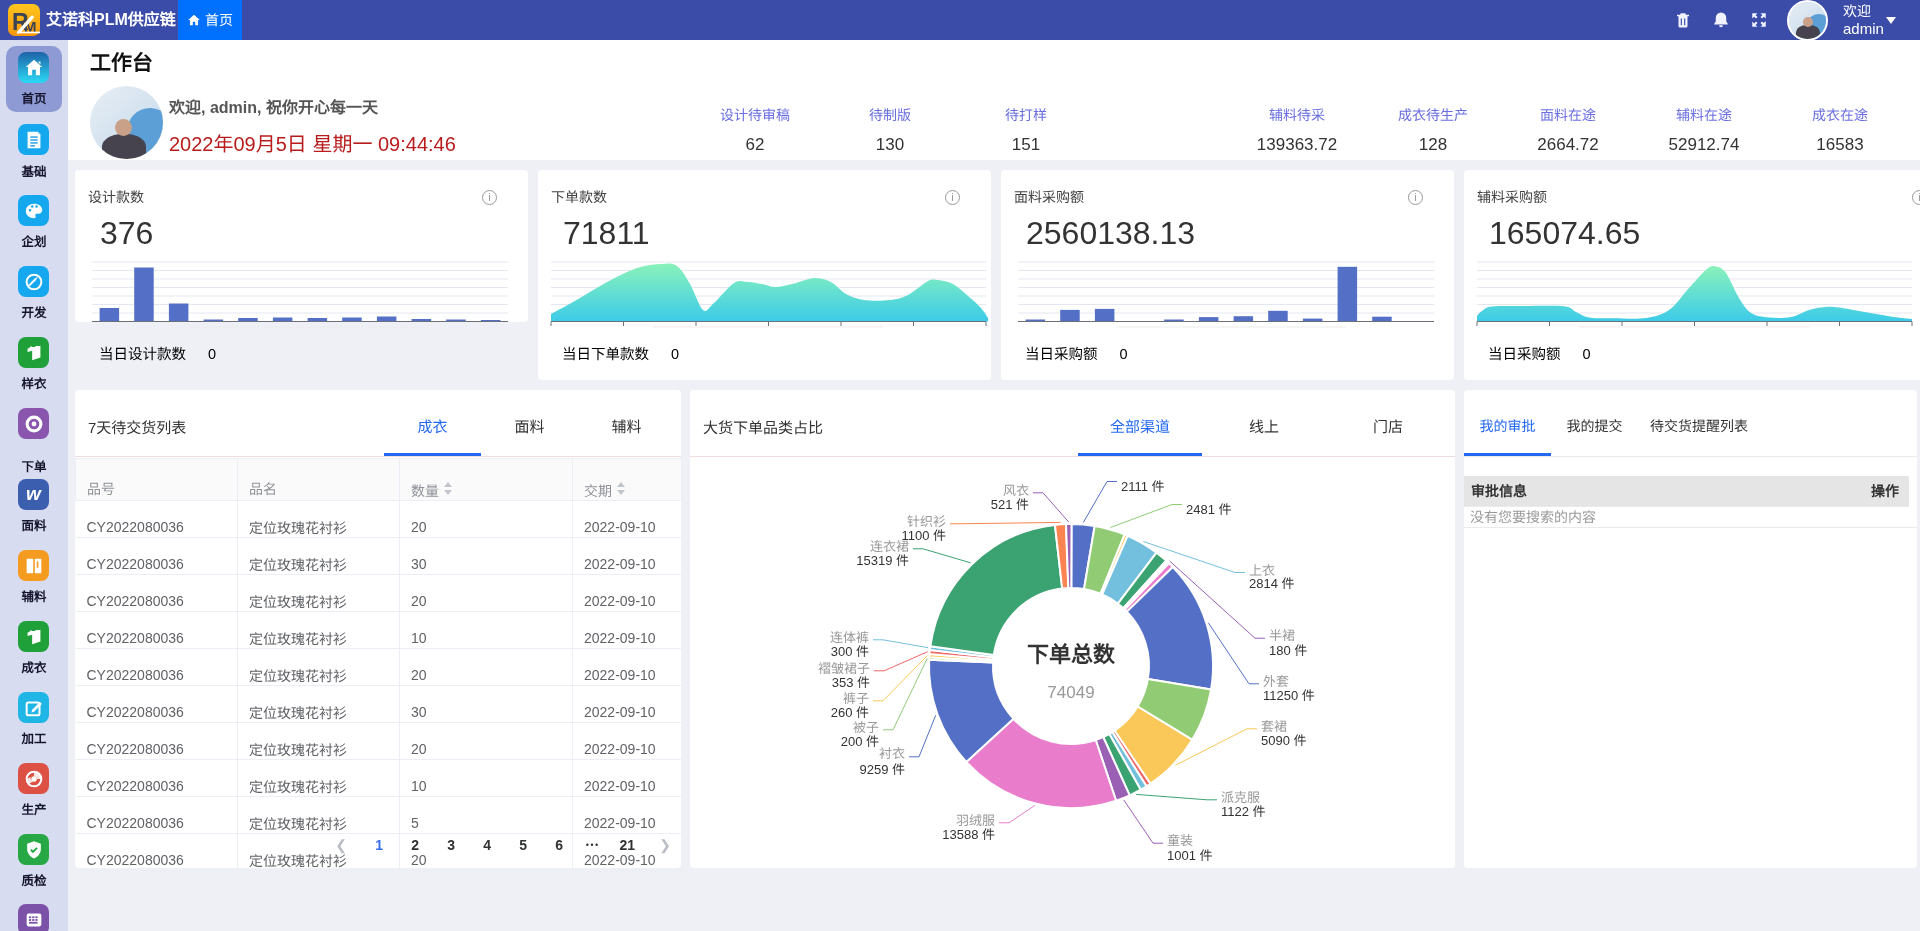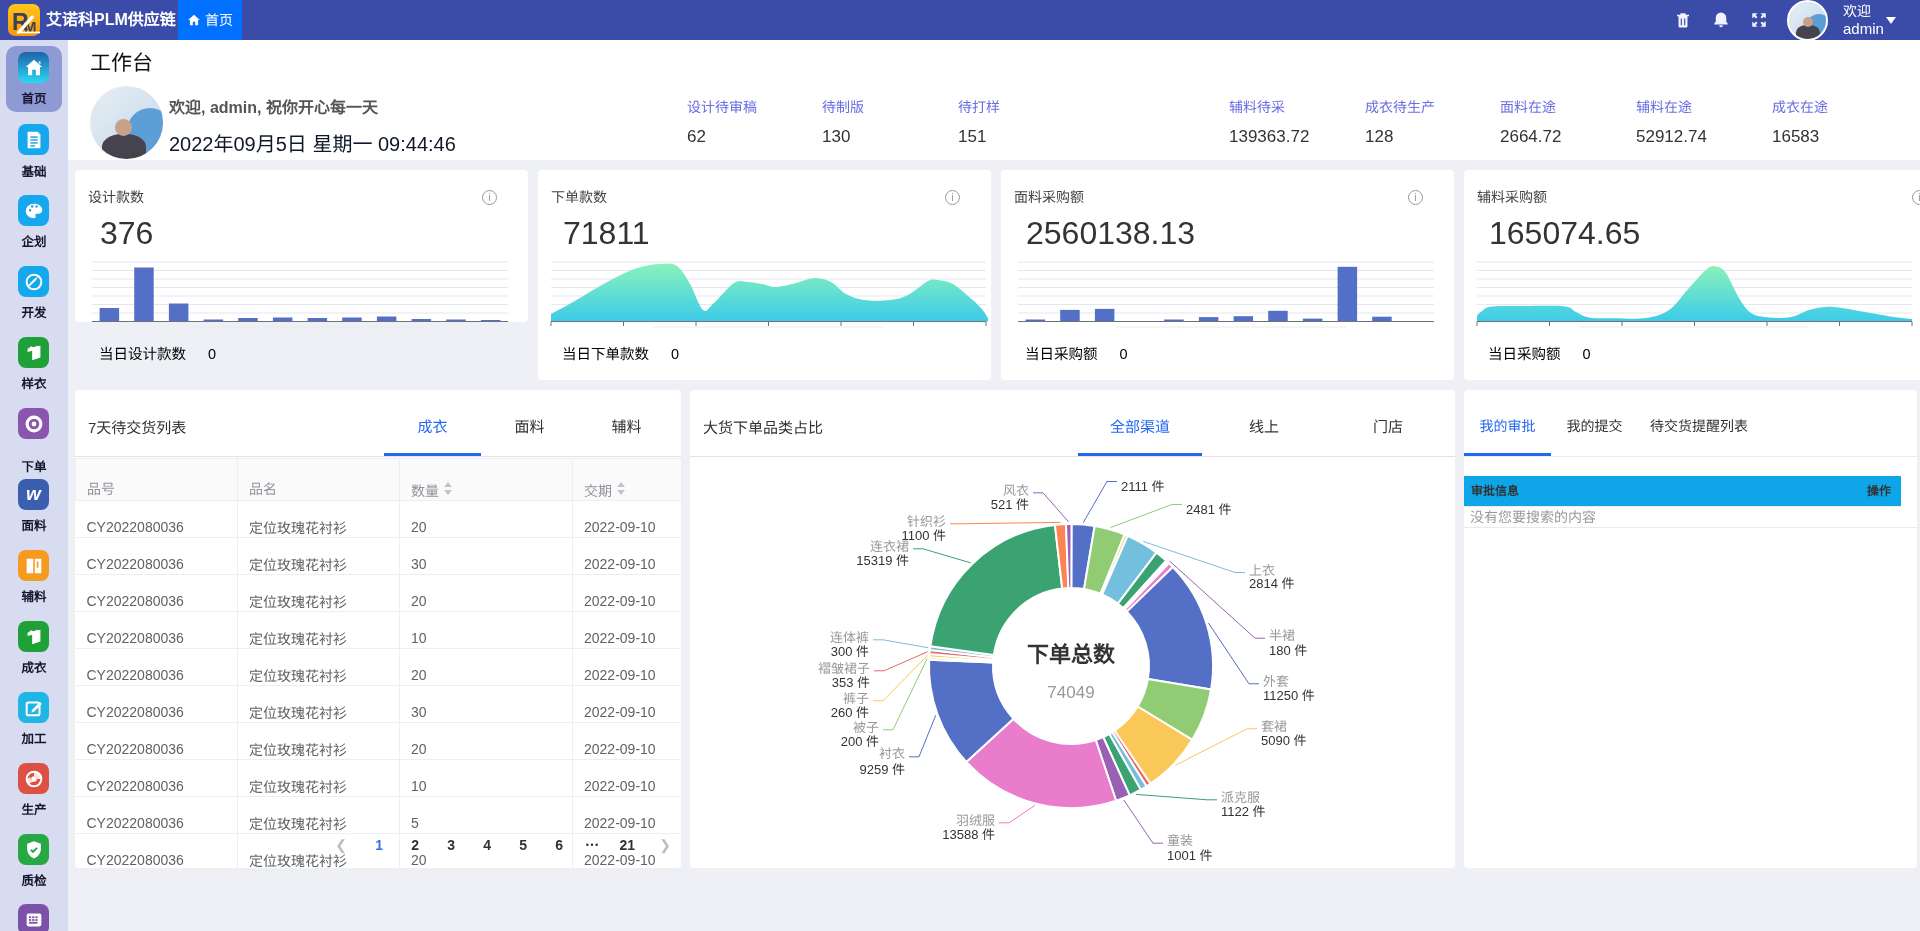--- a/index.html
+++ b/index.html
@@ -19,25 +19,25 @@
 .welc{position:absolute;left:1843px;top:3px;color:#fff;font-size:14px;line-height:17px;text-align:left}
 .caret{position:absolute;left:1886px;top:17px;width:0;height:0;border:5.5px solid transparent;border-top:7px solid #fff}
 
 .sidebar{position:absolute;left:0;top:40px;width:68px;height:891px;background:#d8dcf0;z-index:20}
 .snav{position:absolute;left:6px;width:56px;border-radius:10px}
 .snav.active{background:#8e9ad4}
 .sicon{position:absolute;left:18px;width:31px;height:31px;border-radius:8px;overflow:hidden}
 .slabel{position:absolute;left:0;width:68px;text-align:center;font-size:12.5px;color:#15152e;font-weight:bold}
 
 .welcome{position:absolute;left:68px;top:40px;width:1852px;height:120px;background:#fff}
-.wtitle{position:absolute;left:22px;top:6px;font-size:21px;font-weight:normal;color:#111}
+.wtitle{position:absolute;left:22px;top:6px;font-size:21px;font-weight:bold;color:#111}
 .wavatar{position:absolute;left:22px;top:46px;width:73px;height:73px;border-radius:50%;overflow:hidden}
 .whello{position:absolute;left:101px;top:54px;font-size:16px;font-weight:bold;color:#555}
-.wdate{position:absolute;left:101px;top:88px;font-size:20px;color:#0f172a}
-.stat{position:absolute;top:4px;width:136px;height:120px;text-align:left}
+.wdate{position:absolute;left:101px;top:88px;font-size:20px;color:#b91c1c}
+.stat{position:absolute;top:12px;width:136px;height:120px;text-align:center}
 .stat .lb{position:absolute;top:52px;width:100%;font-size:14px;color:#6a6ee0}
 .stat .vl{position:absolute;top:83px;width:100%;font-size:17px;color:#333}
 
 .card{position:absolute;background:#fff;border-radius:4px}
 .ctitle{position:absolute;left:13px;top:16px;font-size:14px;color:#424242}
 .cinfo{position:absolute;right:31px;top:20px;width:15px;height:15px;border:1px solid #999;border-radius:50%;color:#999;font-size:11px;line-height:13px;text-align:center}
 .cnum{position:absolute;left:25px;top:45px;font-size:32px;color:#333}
 .cfoot{position:absolute;left:24px;top:172px;font-size:14.5px;color:#000000}
 .cfoot b{font-weight:normal;margin-left:22px}
 
@@ -53,21 +53,21 @@
 table.grid tr td{border-left:none;border-right:none}
 table.grid td.bl,table.grid th.bl{border-left:1px solid #ebeef5}
 .sorter{display:inline-block;margin-left:5px;position:relative;top:3px}
 .sorter i{display:block;width:0;height:0;border:4px solid transparent}
 .sorter .up{border-bottom:5px solid #c0c4cc;margin-bottom:3px}
 .sorter .dn{border-top:5px solid #c0c4cc}
 .pag{position:absolute;left:0;bottom:14px;width:100%;text-align:right;padding-right:6px;font-size:14px;color:#303133;font-weight:bold}
 .pag span{display:inline-block;min-width:28px;margin:0 4px}
 .pag .on{color:#3a6ff0}
 .pag .ar{color:#b9bdc4;font-weight:normal}
-.rhead{position:absolute;left:0;top:86px;right:16px;height:31px;background:#0ea5e9;border-bottom:1px solid #e9e9ef;font-size:12px;font-weight:bold;color:#333;line-height:31px}
+.rhead{position:absolute;left:0;top:86px;right:8px;height:31px;background:#e5e5e5;border-bottom:1px solid #e9e9ef;font-size:14px;font-weight:bold;color:#333;line-height:31px}
 .rrow{position:absolute;left:0;top:117px;right:0;height:21px;border-bottom:1px solid #e9e9ef;font-size:14px;color:#999;line-height:20px}
 </style>
 </head>
 <body>
 
 <div class="topbar">
   <svg style="position:absolute;left:8px;top:4px" width="32" height="32" viewBox="0 0 32 32">
     <defs>
         <linearGradient id="lg" x1="0" y1="0" x2="0" y2="1">
           <stop offset="0" stop-color="#ffc61e"></stop>

